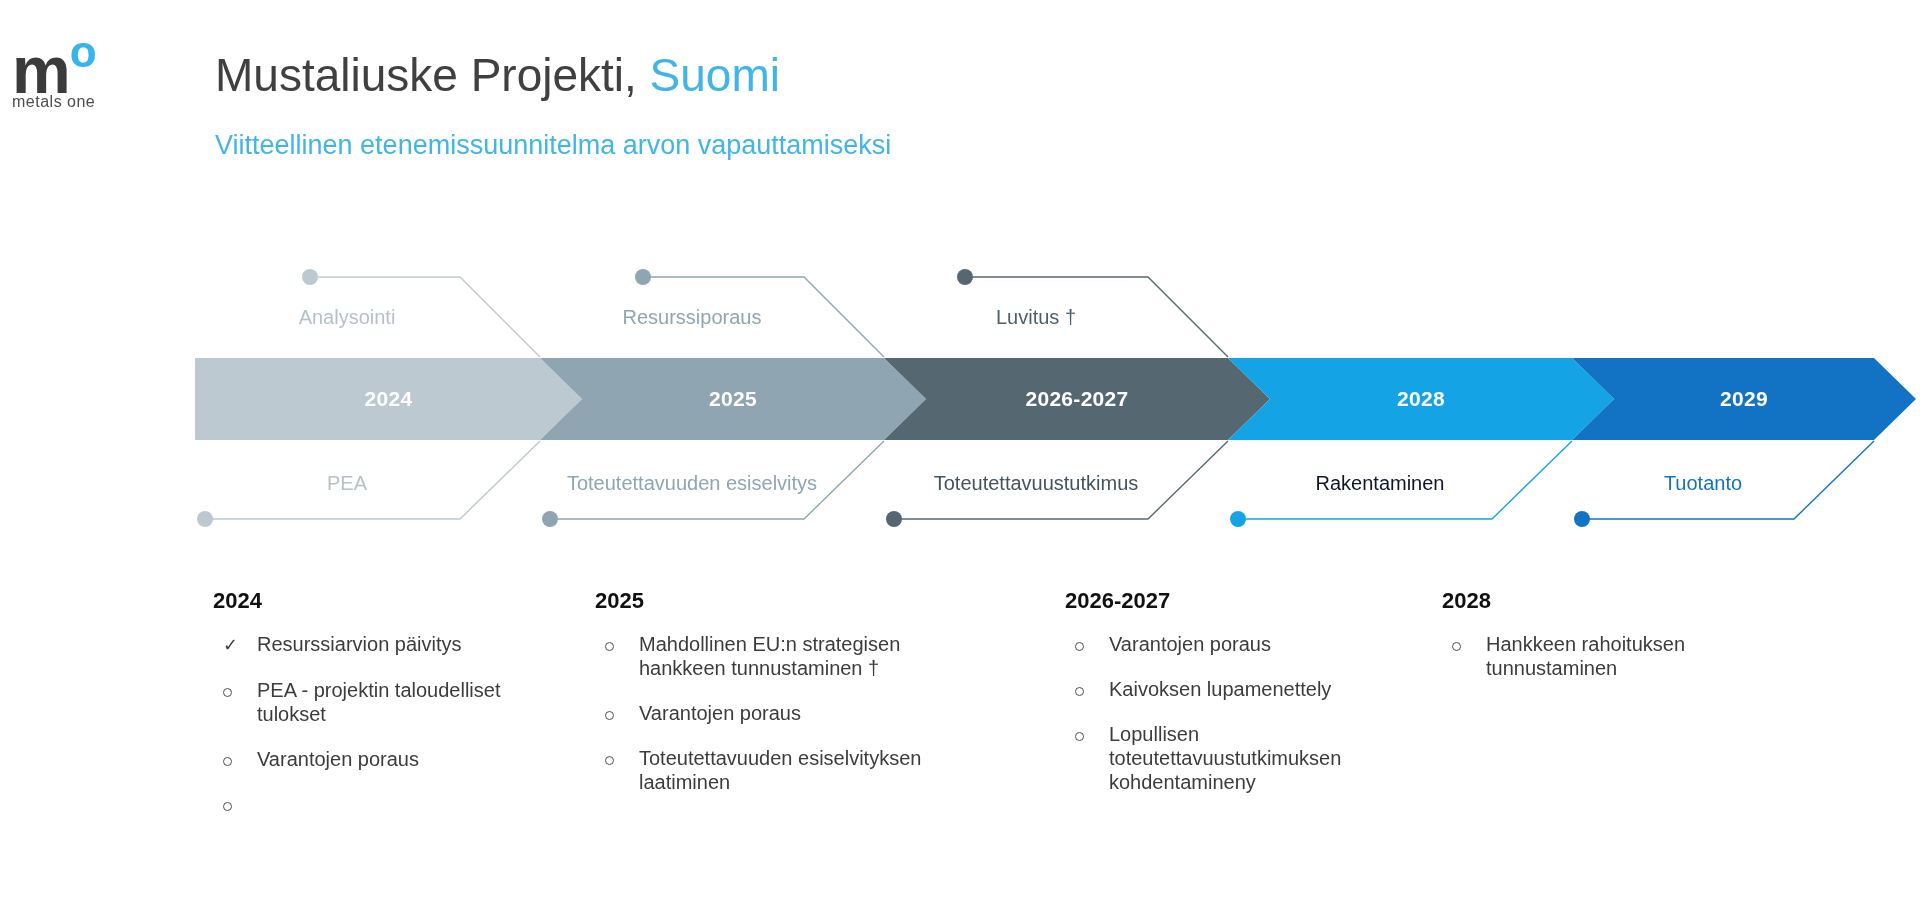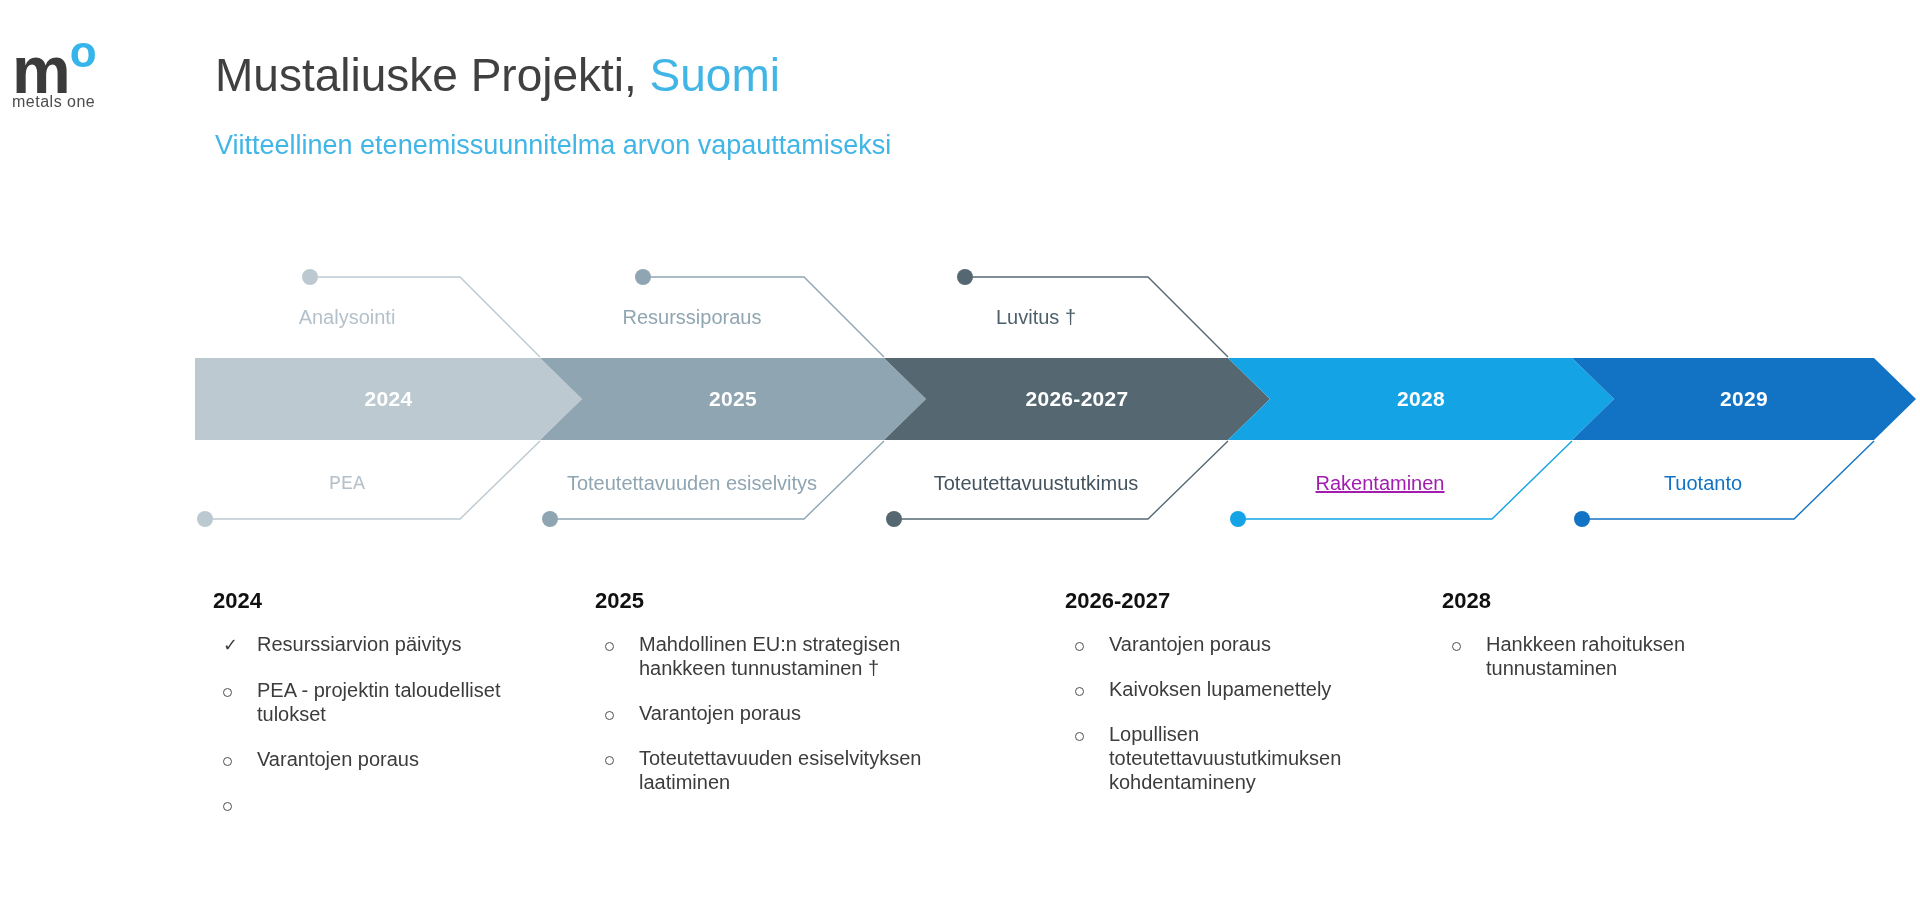--- a/index.html
+++ b/index.html
@@ -80,24 +80,24 @@
   <div class="year-label" style="left:216px; width:345px;">2024</div>
   <div class="year-label" style="left:561px; width:344px;">2025</div>
   <div class="year-label" style="left:905px; width:344px;">2026-2027</div>
   <div class="year-label" style="left:1249px; width:344px;">2028</div>
   <div class="year-label" style="left:1593px; width:302px;">2029</div>
 
   <div class="phase-label" style="left:187px; top:303px; color:#b4c1ca;">Analysointi</div>
   <div class="phase-label" style="left:876px; top:303px; color:#4c5f6b;">Luvitus †</div>
   <div class="phase-label" style="left:532px; top:303px; color:#8fa5b2;">Resurssiporaus</div>
 
-  <div class="phase-label" style="left:187px; top:469px; color:#b4c1ca;font-family:Liberation Mono, monospace;">PEA</div>
+  <div class="phase-label" style="left:187px; top:469px; color:#b4c1ca;">PEA</div>
   <div class="phase-label" style="left:532px; top:469px; color:#8fa5b2;">Toteutettavuuden esiselvitys</div>
   <div class="phase-label" style="left:876px; top:469px; color:#44545e;text-align:center;">Toteutettavuustutkimus</div>
-  <div class="phase-label" style="left:1220px; top:469px; color:#a21caf;text-decoration:underline;">Rakentaminen</div>
+  <div class="phase-label" style="left:1220px; top:469px; color:#0f172a;">Rakentaminen</div>
   <div class="phase-label" style="left:1543px; top:469px; color:#1273c4;">Tuotanto</div>
 
   <div class="col" style="left:213px; width:300px;">
     <div class="col-heading">2024</div>
     <div class="item">
       <span class="bullet-cell"><span class="bullet-check">✓</span></span>
       <span class="item-text">Resurssiarvion päivitys</span>
     </div>
     <div class="item">
       <span class="bullet-cell"><span class="bullet-circle"></span></span>

